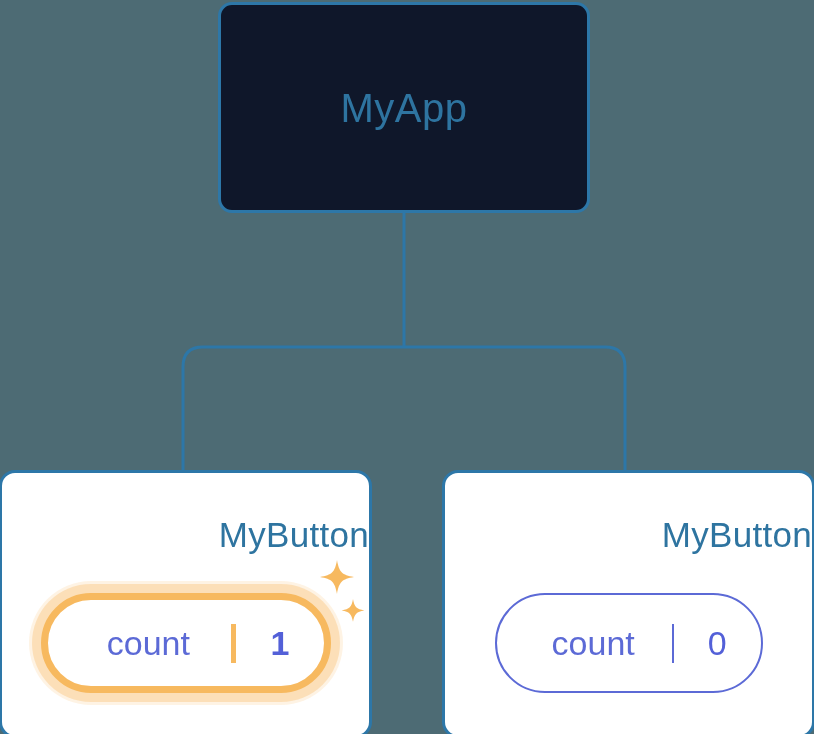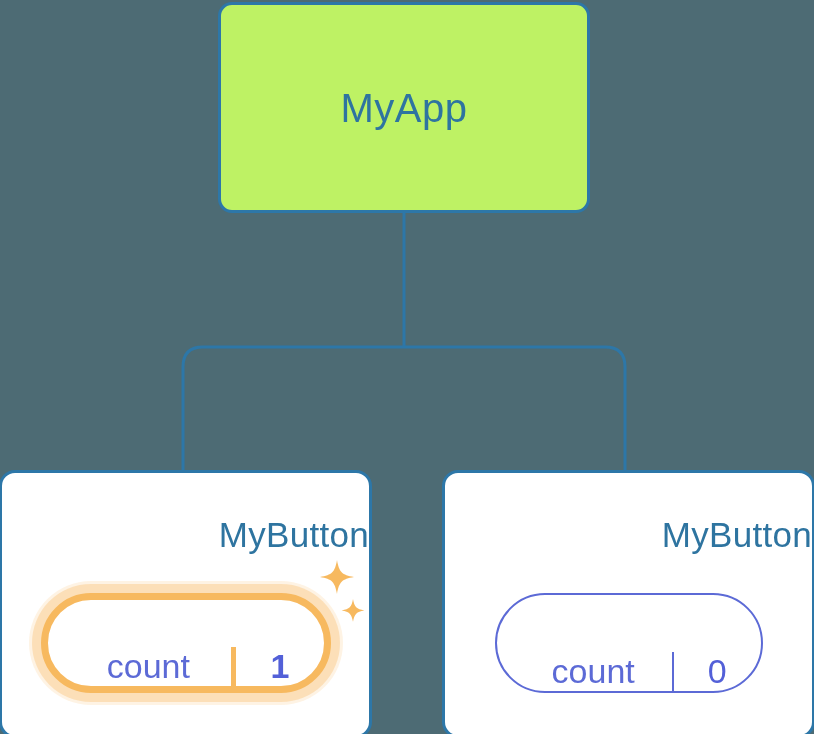--- a/index.html
+++ b/index.html
@@ -30,21 +30,21 @@
     pointer-events: none;
   }
 
   
   #root-node {
     position: absolute;
     left: 218px;
     top: 2px;
     width: 372px;
     height: 211px;
-    background: #bef264;
+    background: #0f172a;
     border: 3px solid #2d77a8;
     border-radius: 14px;
     box-sizing: border-box;
     display: flex;
     align-items: center;
     justify-content: center;
   }
   #root-node .node-title {
     font-size: 40px;
     font-weight: 400;
@@ -93,21 +93,21 @@
     top: 120px;
     left: 0;
     right: 0;
     display: flex;
     justify-content: center;
   }
 
   .pill {
     position: relative;
     display: flex;
-    align-items: flex-end;
+    align-items: center;
     height: 100px;
     box-sizing: border-box;
     border-radius: 50px;
     background: #ffffff;
   }
 
   
   .pill.plain {
     border: 2px solid #5c6ad6;
     width: 268px;

